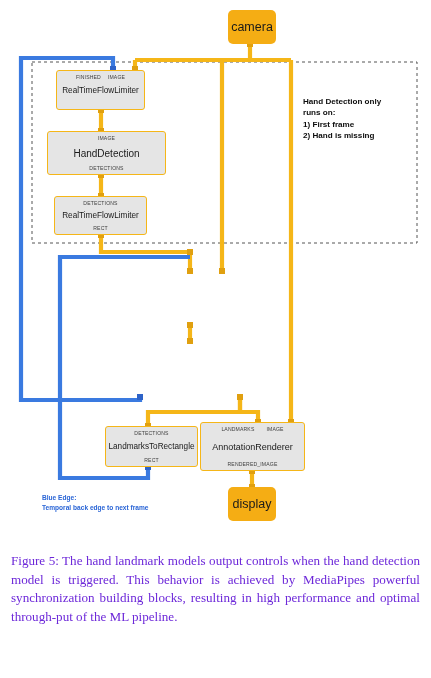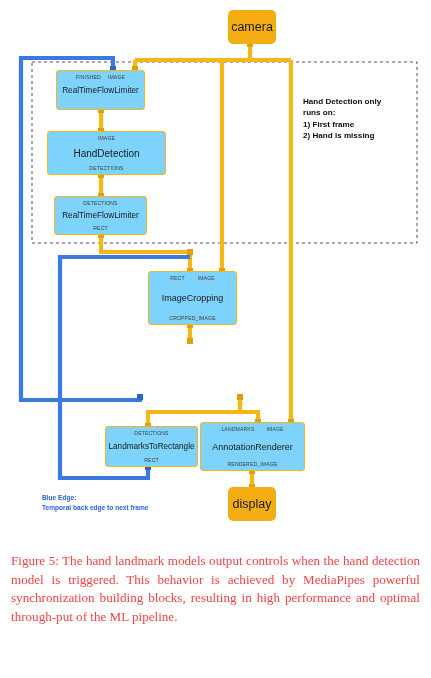--- a/index.html
+++ b/index.html
@@ -25,21 +25,21 @@
   #figure svg {
     position: absolute;
     left: 0;
     top: 0;
   }
 
   
   .node {
     position: absolute;
     box-sizing: border-box;
-    background: #7dd3fc;
+    background: #e5e5e5;
     border: 1.4px solid #f5b618;
     border-radius: 3px;
     display: flex;
     flex-direction: column;
     justify-content: center;
     align-items: center;
     text-align: center;
     color: #1a1a1a;
   }
   .node .port {
@@ -112,21 +112,21 @@
   
   #caption {
     position: absolute;
     left: 11px;
     top: 552px;
     width: 409px;
     font-family: "Liberation Serif", serif;
     font-size: 13.1px;
     line-height: 1.42;
     text-align: justify;
-    color: #ef4444;
+    color: #6d28d9;
     hyphens: manual;
   }
 </style>
 </head>
 <body>
 
 <div id="figure">
 
   <svg width="431" height="540" viewBox="0 0 431 540">
 
@@ -222,30 +222,20 @@
   <div class="node small" style="left:54px; top:196px; width:93px; height:39px;">
     <div class="ports-top">
       <span class="port">DETECTIONS</span>
     </div>
     <div class="title">RealTimeFlowLimiter</div>
     <div class="ports-bottom">
       <span class="port">RECT</span>
     </div>
   </div>
 
-  <div class="node mid" style="left:148px; top:271px; width:89px; height:54px;">
-    <div class="ports-top">
-      <span class="port" style="margin-right:13px;">RECT</span>
-      <span class="port">IMAGE</span>
-    </div>
-    <div class="title">ImageCropping</div>
-    <div class="ports-bottom">
-      <span class="port">CROPPED_IMAGE</span>
-    </div>
-  </div>
 
 
   <div class="node small" style="left:105px; top:426px; width:93px; height:41px;">
     <div class="ports-top">
       <span class="port">DETECTIONS</span>
     </div>
     <div class="title">LandmarksToRectangle</div>
     <div class="ports-bottom">
       <span class="port">RECT</span>
     </div>

